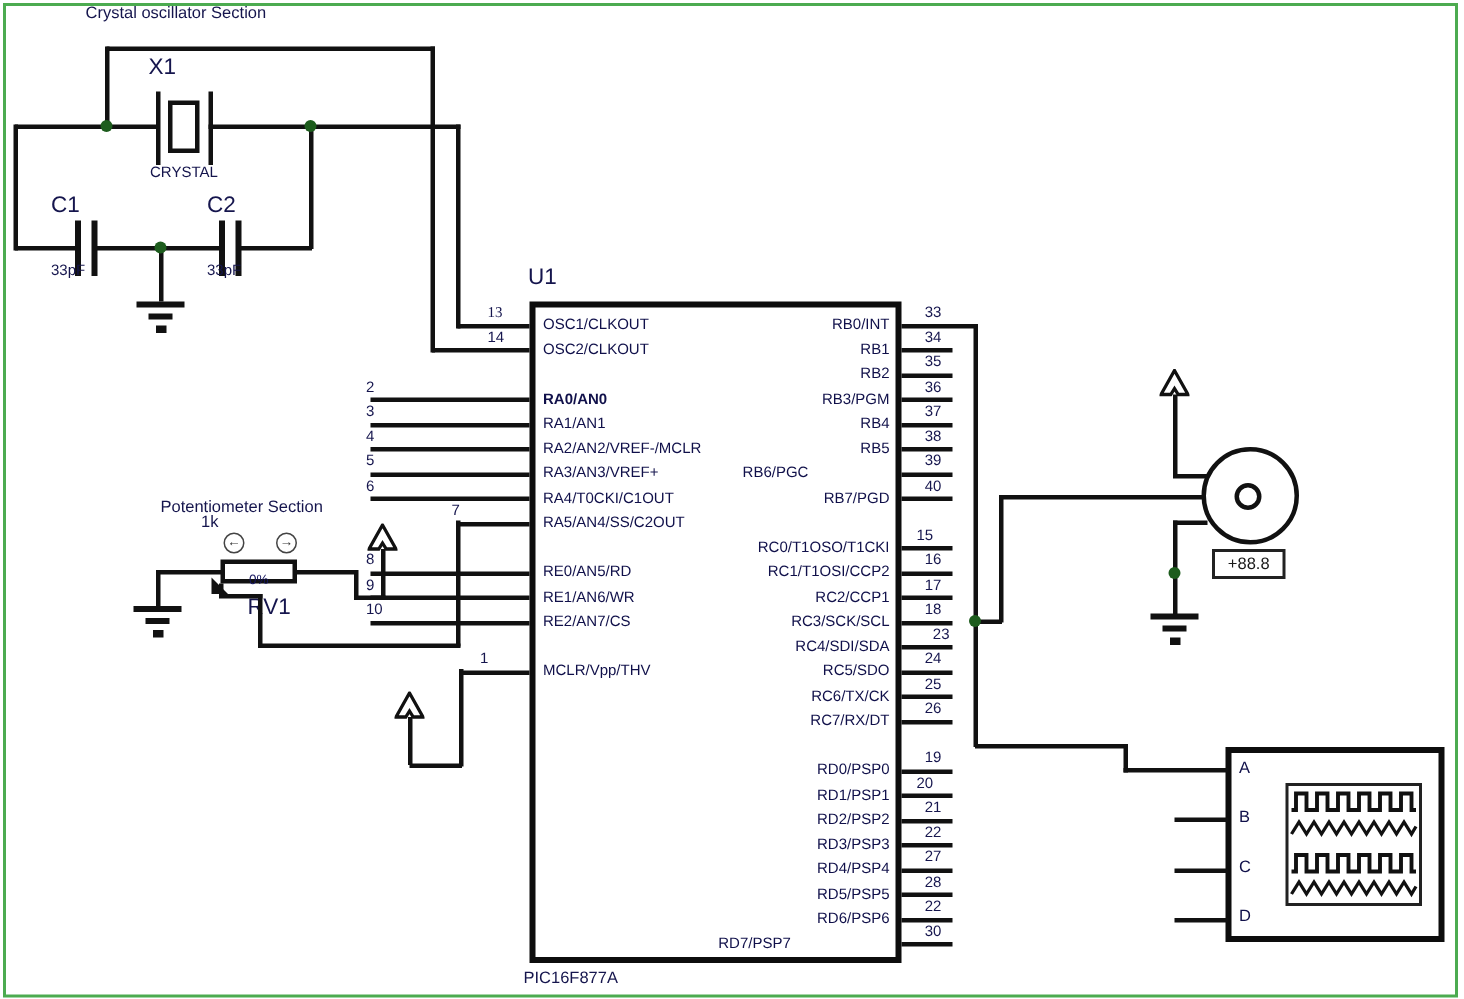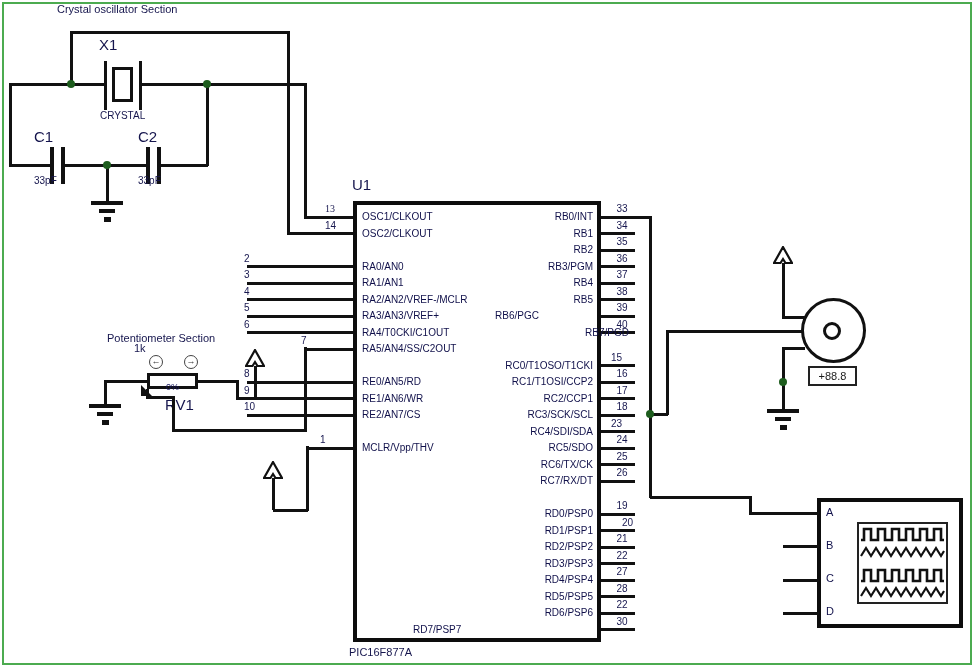--- a/index.html
+++ b/index.html
@@ -155,21 +155,21 @@
     <div class="dot" style="left: 646px; top: 410px;"></div>
     <div class="dot" style="left: 779px; top: 378px;"></div>
     <div class="wire" style="left: 305px; top: 215.5px; width: 48px; height: 3px;"></div>
     <div class="pin-num" style="left: 325px; top: 203px; font-family: Liberation Serif, serif;">13</div>
     <div class="pin-name" style="left: 362px; top: 211px;">OSC1/CLKOUT</div>
     <div class="wire" style="left: 288px; top: 232px; width: 65px; height: 3px;"></div>
     <div class="pin-num" style="left: 325px; top: 219.5px;">14</div>
     <div class="pin-name" style="left: 362px; top: 227.5px;">OSC2/CLKOUT</div>
     <div class="wire" style="left: 247px; top: 265px; width: 106px; height: 3px;"></div>
     <div class="pin-num" style="left: 244px; top: 252.5px;">2</div>
-    <div class="pin-name" style="left: 362px; top: 260.5px;">RA0/AN0</div>
+    <div class="pin-name" style="left: 362px; top: 260.5px; font-weight: bold;">RA0/AN0</div>
     <div class="wire" style="left: 247px; top: 281.5px; width: 106px; height: 3px;"></div>
     <div class="pin-num" style="left: 244px; top: 269px;">3</div>
     <div class="pin-name" style="left: 362px; top: 277px;">RA1/AN1</div>
     <div class="wire" style="left: 247px; top: 298px; width: 106px; height: 3px;"></div>
     <div class="pin-num" style="left: 244px; top: 285.5px;">4</div>
     <div class="pin-name" style="left: 362px; top: 293.5px;">RA2/AN2/VREF-/MCLR</div>
     <div class="wire" style="left: 247px; top: 314.5px; width: 106px; height: 3px;"></div>
     <div class="pin-num" style="left: 244px; top: 302px;">5</div>
     <div class="pin-name" style="left: 362px; top: 310px;">RA3/AN3/VREF+</div>
     <div class="wire" style="left: 247px; top: 331px; width: 106px; height: 3px;"></div>
@@ -206,62 +206,62 @@
     <div class="pin-num" style="left: 611px; top: 269px; width: 22px; height: 12px; text-align: center;">37</div>
     <div class="pin-name" style="left: 413px; top: 277px; width: 180px; height: 12px; text-align: right;">RB4</div>
     <div class="wire" style="left: 601px; top: 298px; width: 34px; height: 3px;"></div>
     <div class="pin-num" style="left: 611px; top: 285.5px; width: 22px; height: 12px; text-align: center;">38</div>
     <div class="pin-name" style="left: 413px; top: 293.5px; width: 180px; height: 12px; text-align: right;">RB5</div>
     <div class="wire" style="left: 601px; top: 314.5px; width: 34px; height: 3px;"></div>
     <div class="pin-num" style="left: 611px; top: 302px; width: 22px; height: 12px; text-align: center;">39</div>
     <div class="pin-name" style="left: 427px; top: 310px; width: 180px; height: 12px; text-align: center;">RB6/PGC</div>
     <div class="wire" style="left: 601px; top: 331px; width: 34px; height: 3px;"></div>
     <div class="pin-num" style="left: 611px; top: 318.5px; width: 22px; height: 12px; text-align: center;">40</div>
-    <div class="pin-name" style="left: 413px; top: 326.5px; width: 180px; height: 12px; text-align: right; padding-left: 36px;">RB7/PGD</div>
+    <div class="pin-name" style="left: 413px; top: 326.5px; width: 180px; height: 12px; text-align: right;">RB7/PGD</div>
     <div class="wire" style="left: 601px; top: 364px; width: 34px; height: 3px;"></div>
     <div class="pin-num" style="left: 611px; top: 351.5px; width: 22px; height: 12px; ">15</div>
     <div class="pin-name" style="left: 413px; top: 359.5px; width: 180px; height: 12px; text-align: right;">RC0/T1OSO/T1CKI</div>
     <div class="wire" style="left: 601px; top: 380.5px; width: 34px; height: 3px;"></div>
     <div class="pin-num" style="left: 611px; top: 368px; width: 22px; height: 12px; text-align: center;">16</div>
     <div class="pin-name" style="left: 413px; top: 376px; width: 180px; height: 12px; text-align: right;">RC1/T1OSI/CCP2</div>
     <div class="wire" style="left: 601px; top: 397px; width: 34px; height: 3px;"></div>
     <div class="pin-num" style="left: 611px; top: 384.5px; width: 22px; height: 12px; text-align: center;">17</div>
     <div class="pin-name" style="left: 413px; top: 392.5px; width: 180px; height: 12px; text-align: right;">RC2/CCP1</div>
     <div class="wire" style="left: 601px; top: 413.5px; width: 34px; height: 3px;"></div>
     <div class="pin-num" style="left: 611px; top: 401px; width: 22px; height: 12px; text-align: center;">18</div>
     <div class="pin-name" style="left: 413px; top: 409px; width: 180px; height: 12px; text-align: right;">RC3/SCK/SCL</div>
     <div class="wire" style="left: 601px; top: 430px; width: 34px; height: 3px;"></div>
-    <div class="pin-num" style="left: 611px; top: 417.5px; width: 22px; height: 12px; text-align: left;">23</div>
+    <div class="pin-num" style="left: 611px; top: 417.5px; width: 22px; height: 12px; text-align: right;">23</div>
     <div class="pin-name" style="left: 413px; top: 425.5px; width: 180px; height: 12px; text-align: right;">RC4/SDI/SDA</div>
     <div class="wire" style="left: 601px; top: 446.5px; width: 34px; height: 3px;"></div>
     <div class="pin-num" style="left: 611px; top: 434px; width: 22px; height: 12px; text-align: center;">24</div>
     <div class="pin-name" style="left: 413px; top: 442px; width: 180px; height: 12px; text-align: right;">RC5/SDO</div>
     <div class="wire" style="left: 601px; top: 463px; width: 34px; height: 3px;"></div>
     <div class="pin-num" style="left: 611px; top: 450.5px; width: 22px; height: 12px; text-align: center;">25</div>
     <div class="pin-name" style="left: 413px; top: 458.5px; width: 180px; height: 12px; text-align: right;">RC6/TX/CK</div>
     <div class="wire" style="left: 601px; top: 479.5px; width: 34px; height: 3px;"></div>
     <div class="pin-num" style="left: 611px; top: 467px; width: 22px; height: 12px; text-align: center;">26</div>
     <div class="pin-name" style="left: 413px; top: 475px; width: 180px; height: 12px; text-align: right;">RC7/RX/DT</div>
     <div class="wire" style="left: 601px; top: 512.5px; width: 34px; height: 3px;"></div>
     <div class="pin-num" style="left: 611px; top: 500px; width: 22px; height: 12px; text-align: center;">19</div>
     <div class="pin-name" style="left: 413px; top: 508px; width: 180px; height: 12px; text-align: right;">RD0/PSP0</div>
     <div class="wire" style="left: 601px; top: 529px; width: 34px; height: 3px;"></div>
-    <div class="pin-num" style="left: 611px; top: 516.5px; width: 22px; height: 12px; text-align: right;">20</div>
+    <div class="pin-num" style="left: 611px; top: 516.5px; width: 22px; height: 12px; text-align: left;">20</div>
     <div class="pin-name" style="left: 413px; top: 524.5px; width: 180px; height: 12px; text-align: right;">RD1/PSP1</div>
     <div class="wire" style="left: 601px; top: 545.5px; width: 34px; height: 3px;"></div>
     <div class="pin-num" style="left: 611px; top: 533px; width: 22px; height: 12px; text-align: center;">21</div>
     <div class="pin-name" style="left: 413px; top: 541px; width: 180px; height: 12px; text-align: right;">RD2/PSP2</div>
     <div class="wire" style="left: 601px; top: 562px; width: 34px; height: 3px;"></div>
     <div class="pin-num" style="left: 611px; top: 549.5px; width: 22px; height: 12px; text-align: center;">22</div>
     <div class="pin-name" style="left: 413px; top: 557.5px; width: 180px; height: 12px; text-align: right;">RD3/PSP3</div>
     <div class="wire" style="left: 601px; top: 578.5px; width: 34px; height: 3px;"></div>
     <div class="pin-num" style="left: 611px; top: 566px; width: 22px; height: 12px; text-align: center;">27</div>
     <div class="pin-name" style="left: 413px; top: 574px; width: 180px; height: 12px; text-align: right;">RD4/PSP4</div>
     <div class="wire" style="left: 601px; top: 595px; width: 34px; height: 3px;"></div>
     <div class="pin-num" style="left: 611px; top: 582.5px; width: 22px; height: 12px; text-align: center;">28</div>
     <div class="pin-name" style="left: 413px; top: 590.5px; width: 180px; height: 12px; text-align: right;">RD5/PSP5</div>
     <div class="wire" style="left: 601px; top: 611.5px; width: 34px; height: 3px;"></div>
     <div class="pin-num" style="left: 611px; top: 599px; width: 22px; height: 12px; text-align: center;">22</div>
     <div class="pin-name" style="left: 413px; top: 607px; width: 180px; height: 12px; text-align: right;">RD6/PSP6</div>
     <div class="wire" style="left: 601px; top: 628px; width: 34px; height: 3px;"></div>
     <div class="pin-num" style="left: 611px; top: 615.5px; width: 22px; height: 12px; text-align: center;">30</div>
-    <div class="pin-name" style="left: 413px; top: 623.5px; width: 180px; height: 12px; text-align: left;">RD7/PSP7</div>
+    <div class="pin-name" style="left: 413px; top: 623.5px; width: 180px; height: 12px; text-align: center;">RD7/PSP7</div>
   </div>
 
 </body></html>

